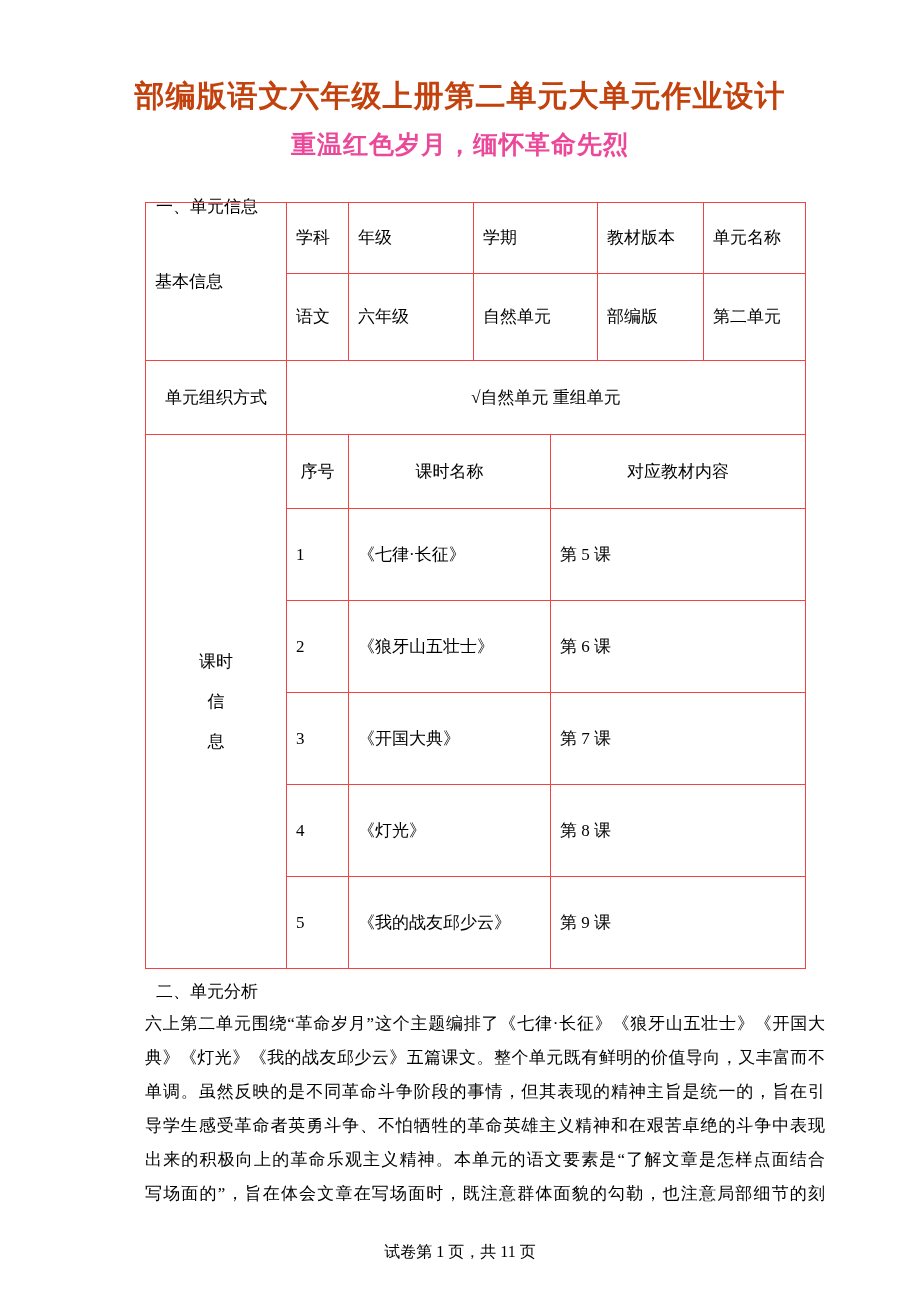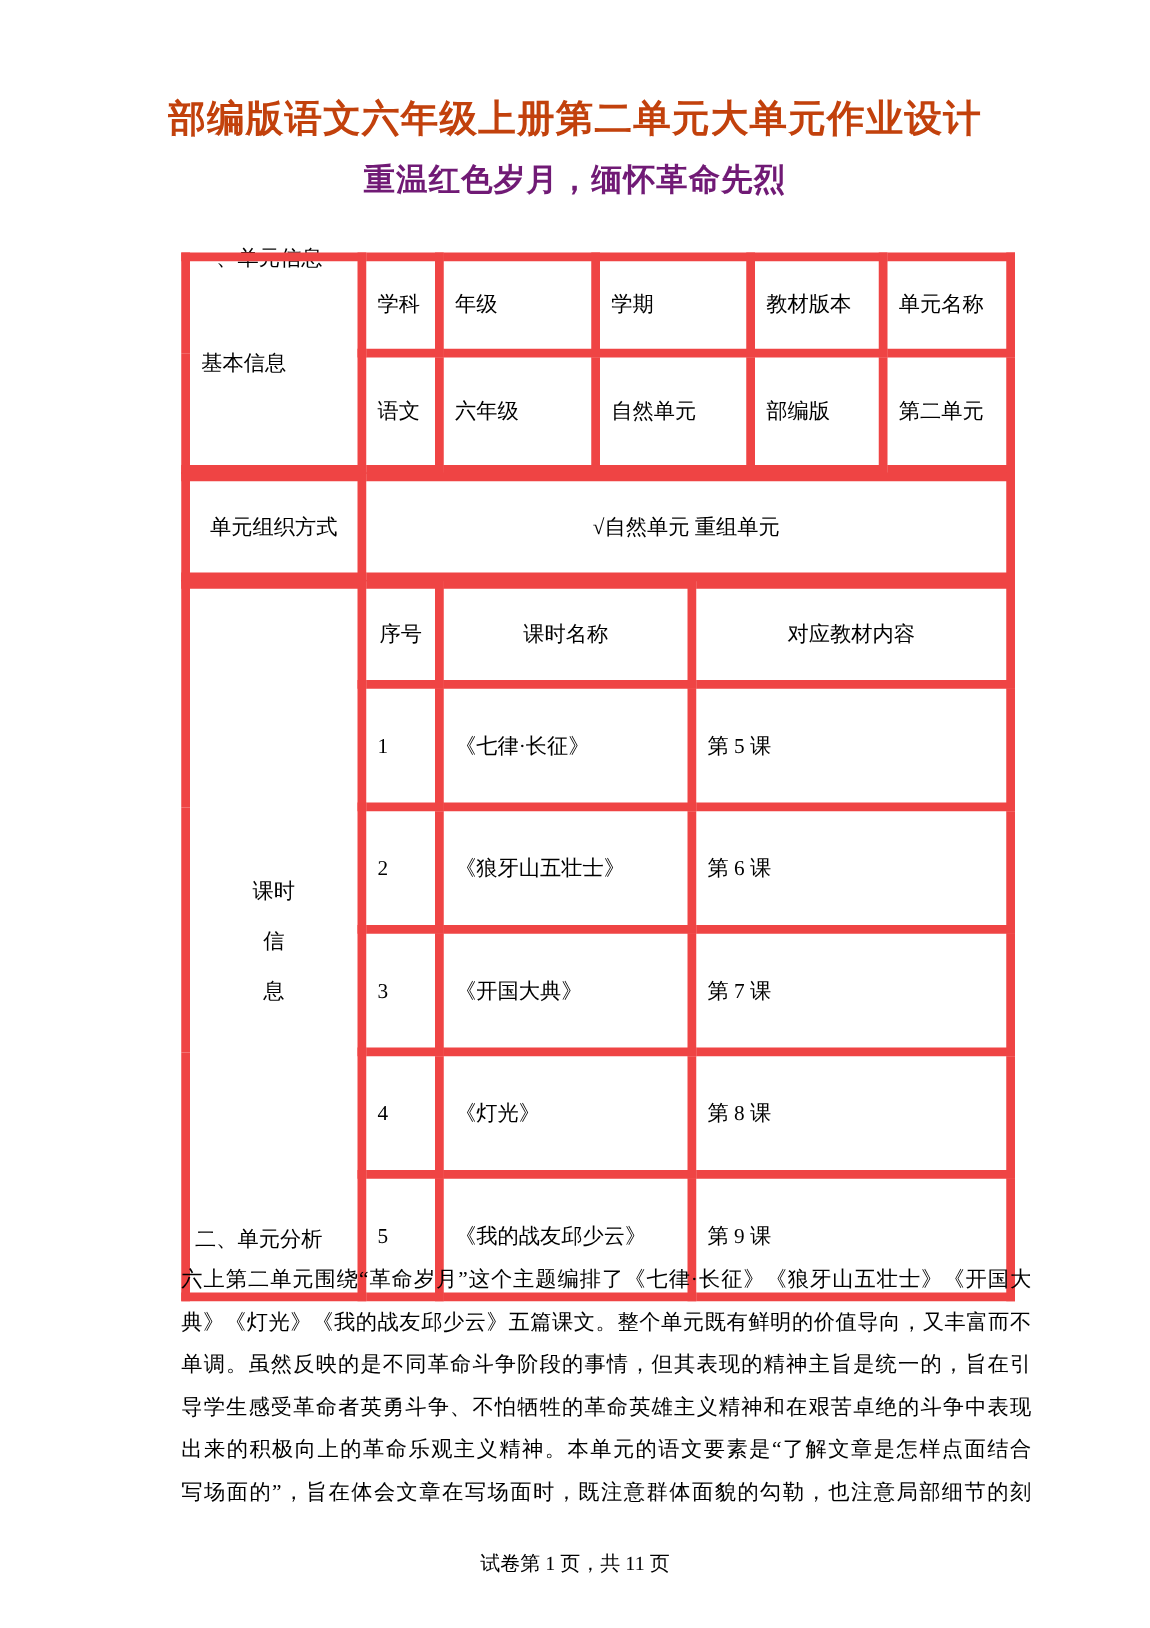--- a/index.html
+++ b/index.html
@@ -18,21 +18,21 @@
     font-size:25px; font-weight:bold; line-height:32px; letter-spacing:1px;
   }
   .sec-heading { font-size:17px; line-height:20px; }
   .h1pos { top:197px; left:156px; }
   .h2pos { top:982px; left:156px; }
 
   .tables { top:202px; left:145px; width:660px; }
   table { border-collapse:collapse; table-layout:fixed; width:660px; }
   table + table { margin-top:-1px; }
   td {
-    border:7px solid #ef4444; vertical-align:middle;
+    border:1px solid #ef4444; vertical-align:middle;
     padding:0 9px; font-size:17px; line-height:22px;
     overflow:hidden; white-space:nowrap;
   }
   .rh71  td { height:70px; }
   .rh87  td { height:86px; }
   .rh74  td { height:73px;text-align:center; }
   .rh92  td { height:91px; }
   .lessons-label-line { line-height:40px; }
 
   .para {
@@ -45,21 +45,21 @@
   }
   .page-footer {
     top:1241px; left:0; width:920px; text-align:center;
     font-size:16px; line-height:22px;
   }
 </style>
 </head>
 <body>
 
 <div class="abs doc-title accent" style="color: #c2410c;">部编版语文六年级上册第二单元大单元作业设计</div>
-<div class="abs doc-subtitle accent" style="color: #701a75;">重温红色岁月，缅怀革命先烈</div>
+<div class="abs doc-subtitle accent" style="color: #ec4899;">重温红色岁月，缅怀革命先烈</div>
 
 <div class="abs sec-heading h1pos">一、单元信息</div>
 
 <div class="abs tables">
 
   <table>
     <colgroup>
       <col style="width:141px">
         <col style="width:62px">
         <col style="width:125px">

